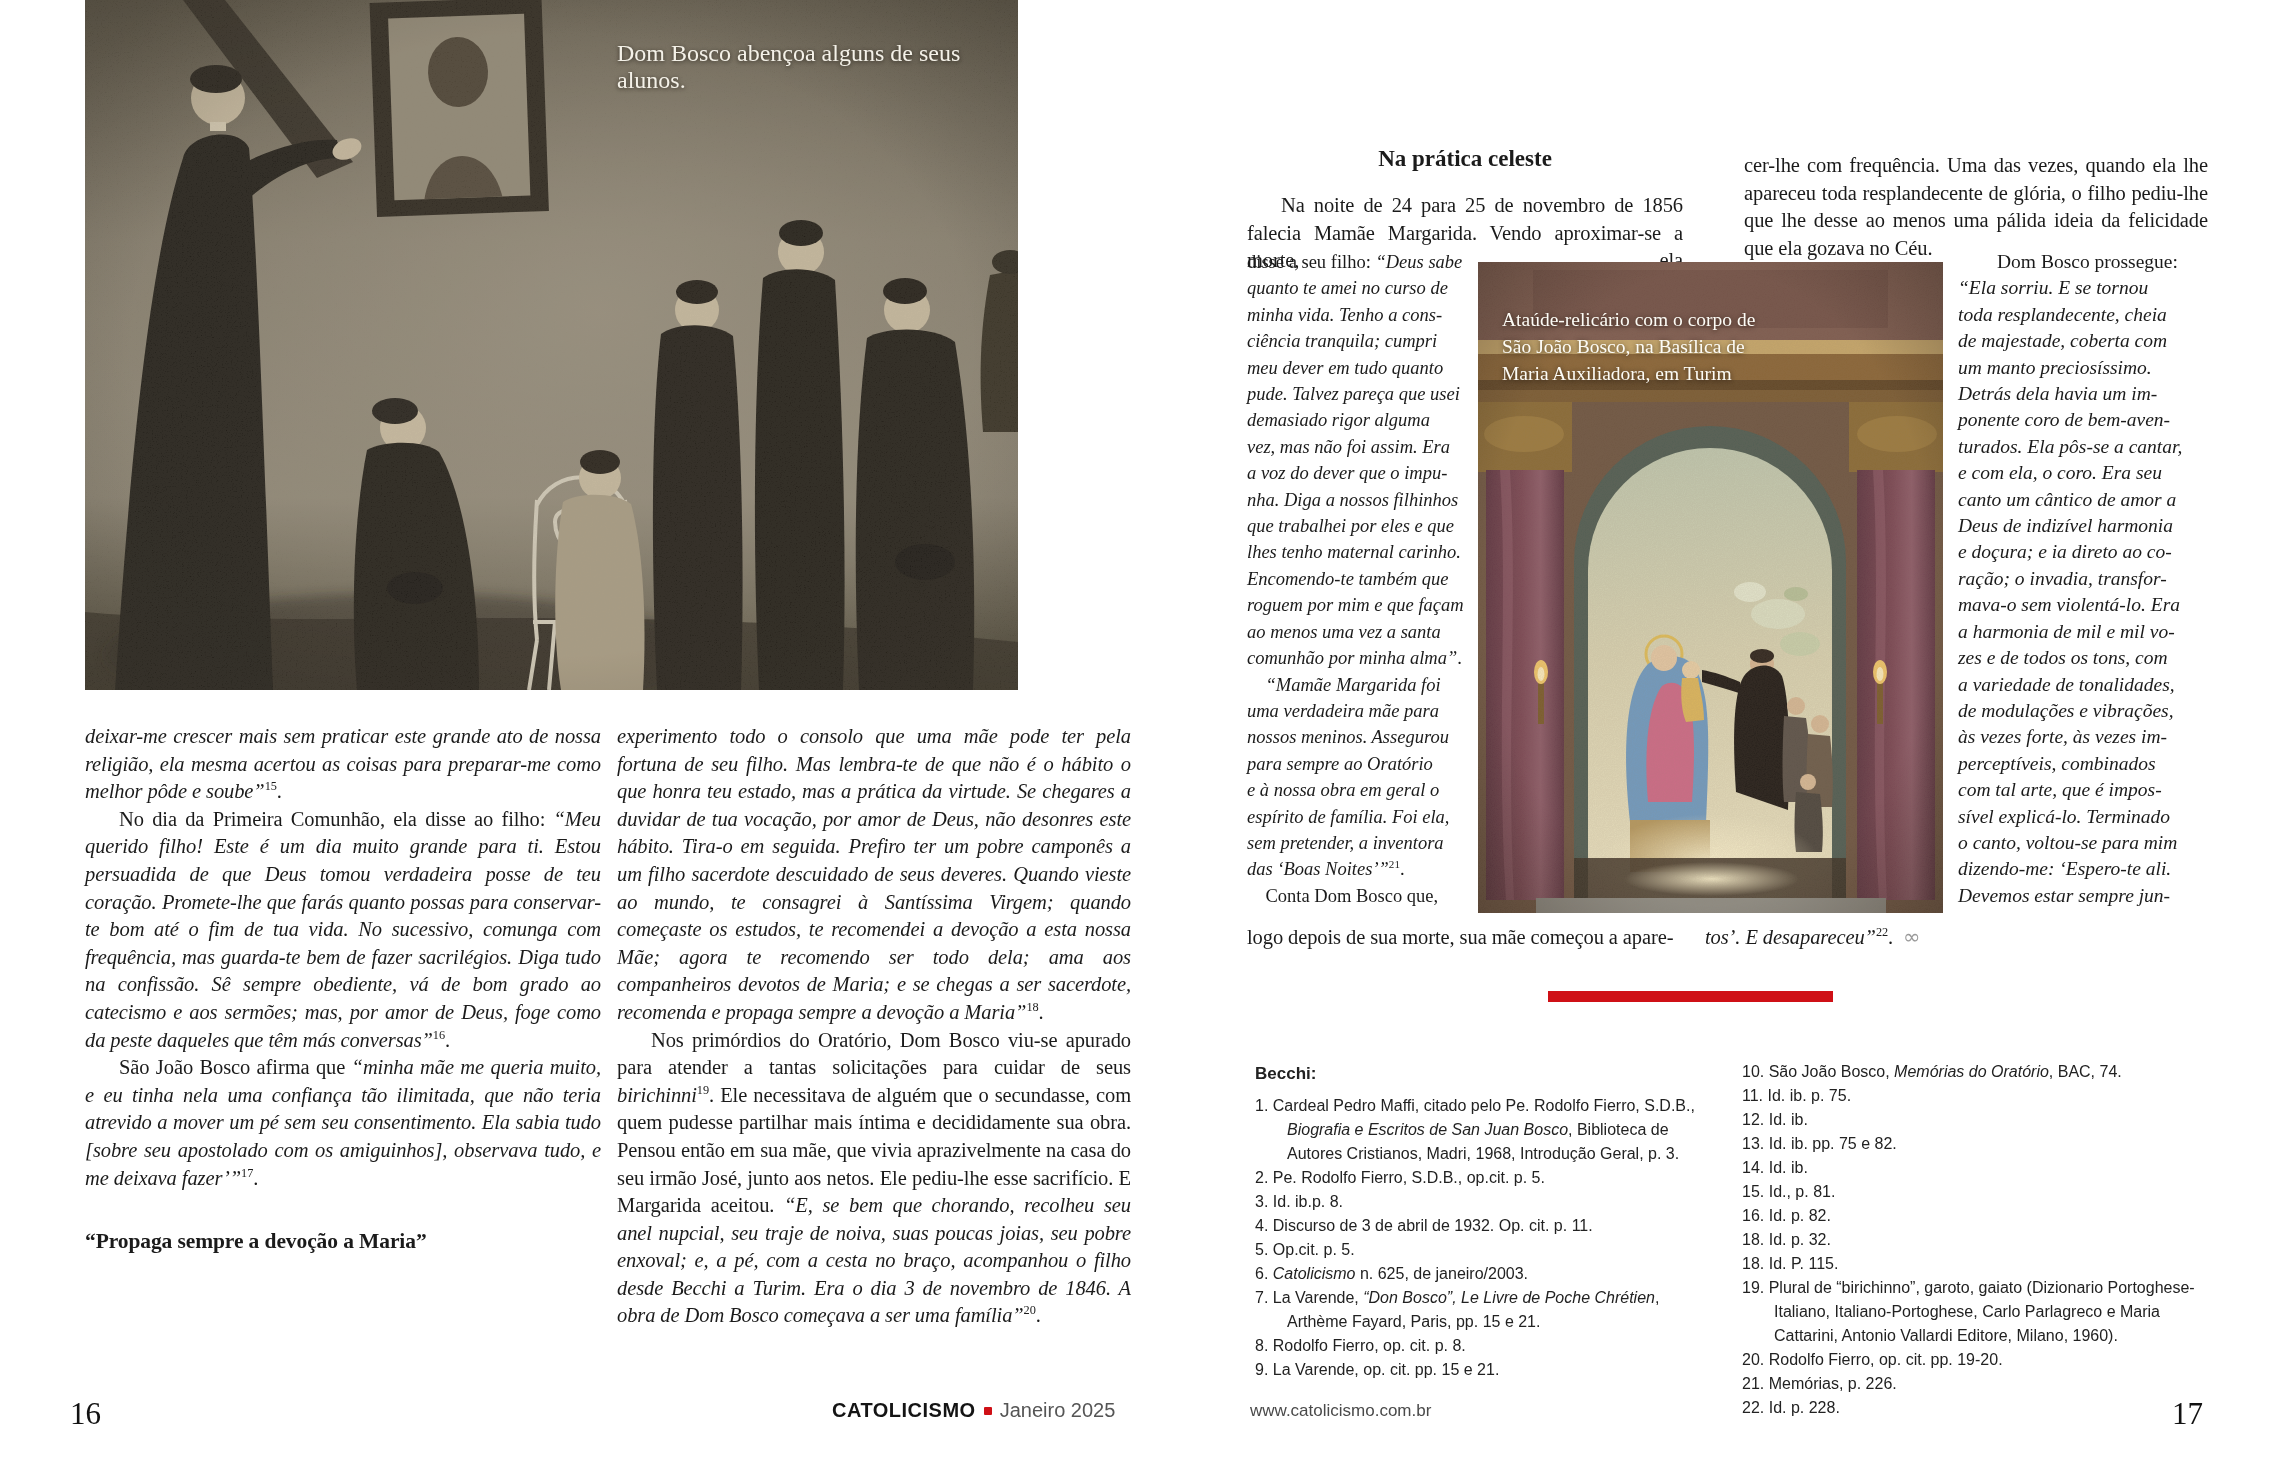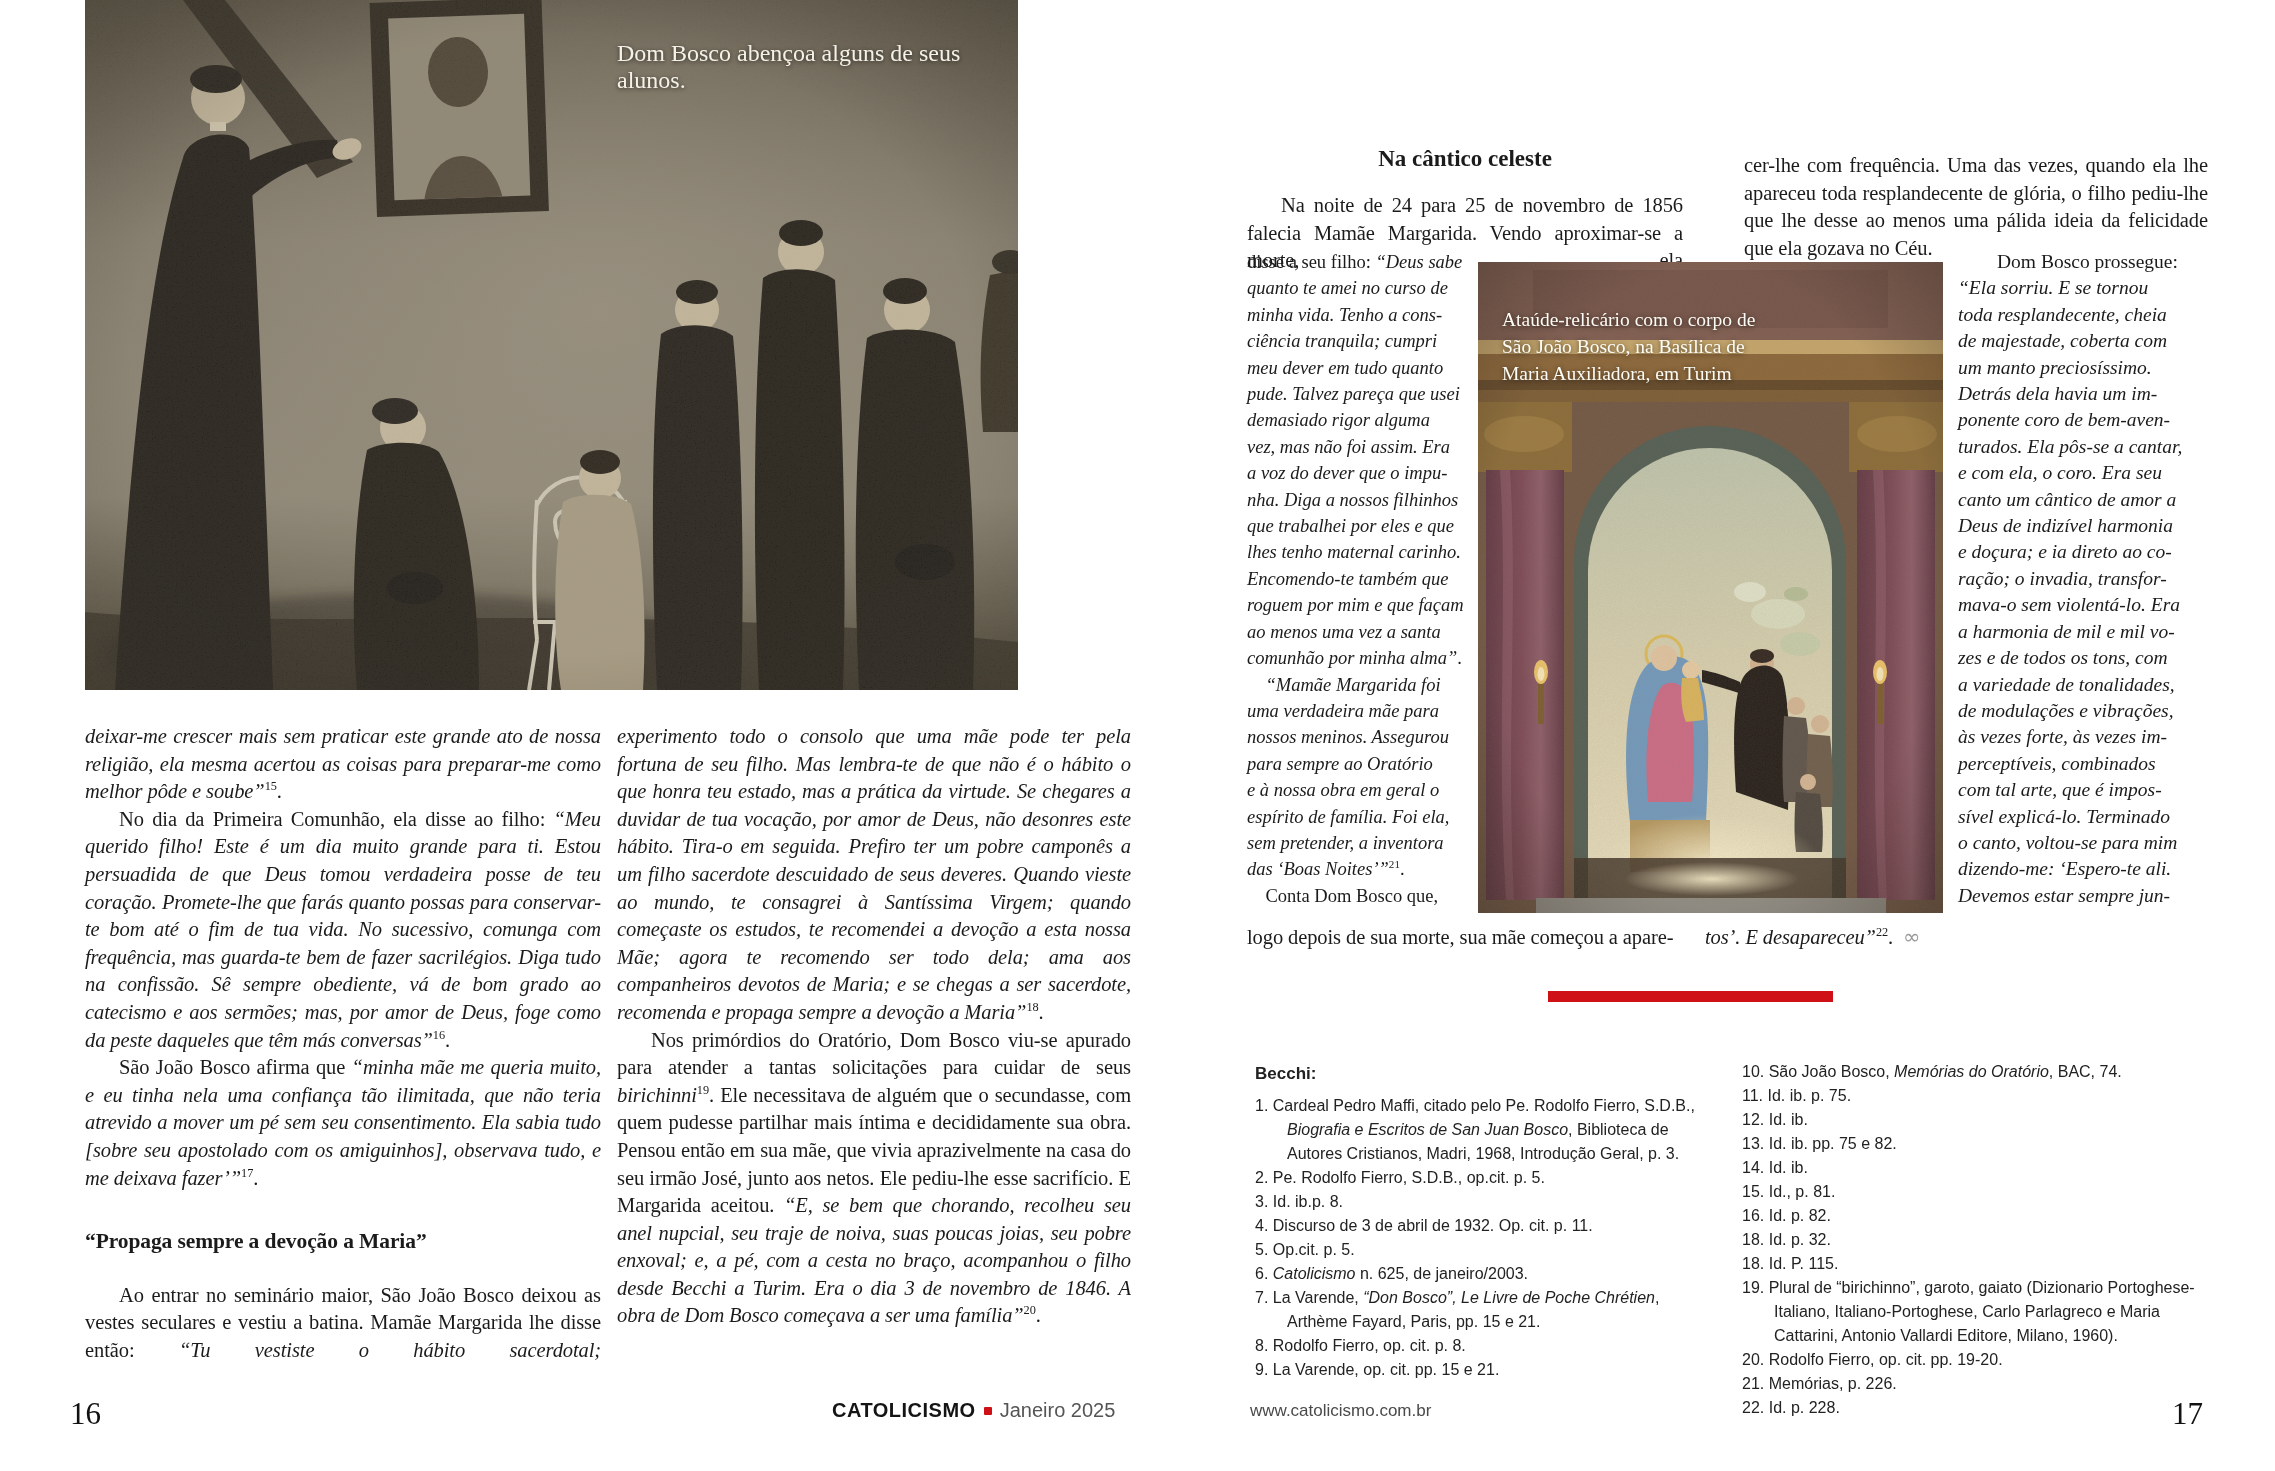--- a/index.html
+++ b/index.html
@@ -146,37 +146,36 @@
         <rect width="933" height="690" filter="url(#lgrain)" opacity="0.22"></rect>
       </svg>
       <figcaption id="lp-caption">Dom Bosco abençoa alguns de seus alunos.</figcaption>
     </figure>
 
     <div id="lp-col1" class="body-col">
       <p class="jp"><span class="it">deixar-me crescer mais sem praticar este grande ato de nossa religião, ela mesma acertou as coisas para preparar-me como melhor pôde e soube”</span><span class="sup">15</span><span>.</span></p>
       <p class="jp ind"><span>No dia da Primeira Comunhão, ela disse ao filho: </span><span class="it">“Meu querido filho! Este é um dia muito grande para ti. Estou persuadida de que Deus tomou verdadeira posse de teu coração. Promete-lhe que farás quanto possas para conservar-te bom até o fim de tua vida. No sucessivo, comunga com frequência, mas guarda-te bem de fazer sacrilégios. Diga tudo na confissão. Sê sempre obediente, vá de bom grado ao catecismo e aos sermões; mas, por amor de Deus, foge como da peste daqueles que têm más conversas”</span><span class="sup">16</span><span>.</span></p>
       <p class="jp ind"><span>São João Bosco afirma que </span><span class="it">“minha mãe me queria muito, e eu tinha nela uma confiança tão ilimitada, que não teria atrevido a mover um pé sem seu consentimento. Ela sabia tudo [sobre seu apostolado com os amiguinhos], observava tudo, e me deixava fazer’”</span><span class="sup">17</span><span>.</span></p>
       <h3>“Propaga sempre a devoção a Maria”</h3>
-      <p class="jl ind"><span>Ao entrar no seminário maior, São João Bosco deixou as vestes seculares e vestiu a batina. Mamãe Margarida lhe disse então: </span><span class="it">“Tu vestiste o hábito sacerdotal;</span></p>
     </div>
 
     <div id="lp-col2" class="body-col">
       <p class="jp"><span class="it">experimento todo o consolo que uma mãe pode ter pela fortuna de seu filho. Mas lembra-te de que não é o hábito o que honra teu estado, mas a prática da virtude. Se chegares a duvidar de tua vocação, por amor de Deus, não desonres este hábito. Tira-o em seguida. Prefiro ter um pobre camponês a um filho sacerdote descuidado de seus deveres. Quando vieste ao mundo, te consagrei à Santíssima Virgem; quando começaste os estudos, te recomendei a devoção a esta nossa Mãe; agora te recomendo ser todo dela; ama aos companheiros devotos de Maria; e se chegas a ser sacerdote, recomenda e propaga sempre a devoção a Maria”</span><span class="sup">18</span><span>.</span></p>
       <p class="jp ind"><span>Nos primórdios do Oratório, Dom Bosco viu-se apurado para atender a tantas solicitações para cuidar de seus </span><span class="it">birichinni</span><span class="sup">19</span><span>. Ele necessitava de alguém que o secundasse, com quem pudesse partilhar mais íntima e decididamente sua obra. Pensou então em sua mãe, que vivia aprazivelmente na casa do seu irmão José, junto aos netos. Ele pediu-lhe esse sacrifício. E Margarida aceitou. </span><span class="it">“E, se bem que chorando, recolheu seu anel nupcial, seu traje de noiva, suas poucas joias, seu pobre enxoval; e, a pé, com a cesta no braço, acompanhou o filho desde Becchi a Turim. Era o dia 3 de novembro de 1846. A obra de Dom Bosco começava a ser uma família”</span><span class="sup">20</span><span>.</span></p>
     </div>
 
     <div class="pagenum" id="pn-16">16</div>
     <div id="footer-center">
       <span class="brand">CATOLICISMO</span><span class="dot"></span><span class="date">Janeiro 2025</span>
     </div>
   </section>
 
   <section>
 
-    <h2 id="rp-h1">Na cântico celeste</h2>
+    <h2 id="rp-h1">Na prática celeste</h2>
 
     <p id="rp-intro" class="body-col jl ind"><span>Na noite de 24 para 25 de novembro de 1856 falecia Mamãe Margarida. Vendo aproximar-se a morte, ela</span></p>
 
     <p id="rp-narrow1" class="pl"><span>disse a seu filho: </span><span class="it">“Deus sabe
 quanto te amei no curso de
 minha vida. Tenho a cons-
 ciência tranquila; cumpri
 meu dever em tudo quanto
 pude. Talvez pareça que usei
 demasiado rigor alguma

